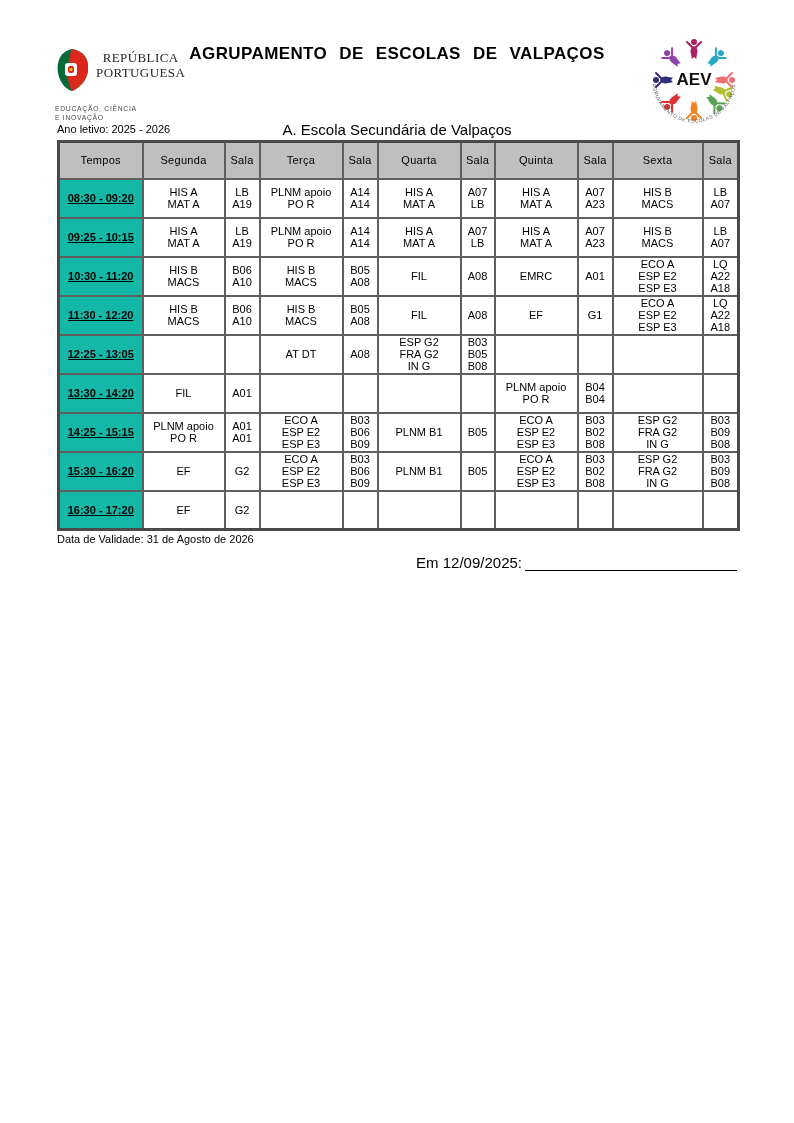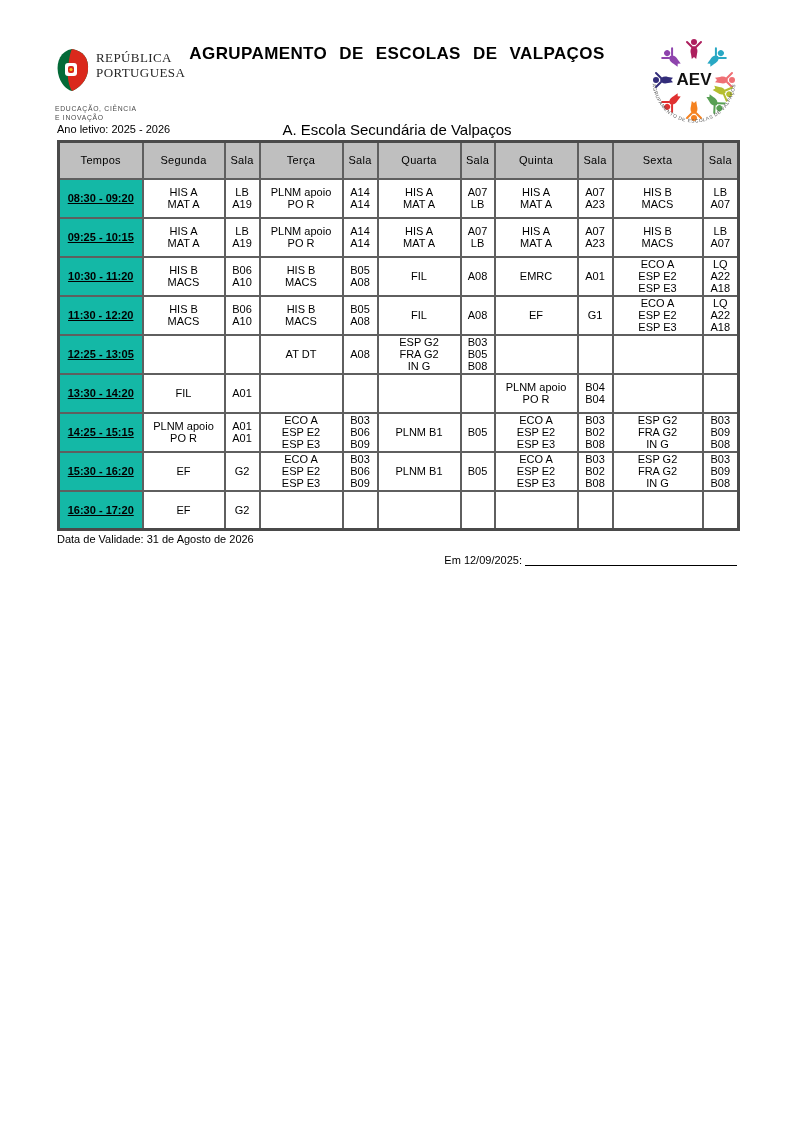--- a/index.html
+++ b/index.html
@@ -7,39 +7,39 @@
     position:relative;
     width:794px;height:1123px;
     background:#fff;
     font-family:"Liberation Sans", sans-serif;
     color:#000;
     overflow:hidden;
   }
   
   .gov-logo{position:absolute;left:55px;top:48px;width:130px;}
   .gov-logo-top{display:flex;align-items:flex-start;gap:7px;}
-  .gov-logo-text{font-family:"Liberation Serif", serif;font-size:13px;line-height:15px;color:#262626;letter-spacing:.4px;padding-top:2px;}
+  .gov-logo-text{font-family:"Liberation Serif", serif;font-size:13px;line-height:15px;color:#262626;letter-spacing:.4px;padding-top:2px;text-align:center;}
   .gov-logo-sub{margin-top:9px;font-size:6.8px;line-height:8.5px;color:#4a4a4a;letter-spacing:.7px;}
   .titles{position:absolute;left:180px;width:434px;text-align:center;}
   .main-title{position:absolute;left:0;right:0;top:0;font-size:17px;font-weight:bold;letter-spacing:.4px;word-spacing:7px;white-space:nowrap;}
   .subtitle{position:absolute;left:0;right:0;top:30px;font-size:15px;margin-top:47px;}
   .class-heading{position:absolute;left:0;right:0;top:58px;font-size:15px;white-space:pre;}
   .aev-logo{position:absolute;left:646px;top:32px;width:96px;height:96px;}
   .ano-letivo{position:absolute;left:57px;top:123px;width:680px;text-align:left;font-size:11px;}
   
   .tt{position:absolute;left:57px;top:140px;border-collapse:collapse;table-layout:fixed;width:680px;border:3px solid #4a4a4a;}
   .tt th,.tt td{border:2px solid #5f5f5f;padding:0;font-size:11px;text-align:center;vertical-align:middle;overflow:hidden;}
   .tt thead tr{height:37px;}
   .tt tbody tr{height:39px;}
   .tt th{background:#bfbfbf;font-weight:normal;letter-spacing:.3px;}
   .tt td.time-cell{background:#14b8a6;font-weight:bold;text-decoration:underline;}
   .cell-stack{display:flex;flex-direction:column;justify-content:space-evenly;align-items:center;height:100%;line-height:12px;}
   
   .validade{position:absolute;left:57px;top:533px;width:680px;font-size:11px;}
-  .em-line{position:absolute;left:57px;top:554px;width:680px;text-align:right;font-size:11px;}
+  .em-line{position:absolute;left:57px;top:554px;width:680px;text-align:right;font-size:15px;}
   .em-line .blank{display:inline-block;width:212px;border-bottom:1.5px solid #000;height:11px;vertical-align:bottom;margin-left:3px;}
 </style>
 </head>
 <body>
 
 <div class="page">
 
   <div class="gov-logo">
     <div class="gov-logo-top">
       <span>

